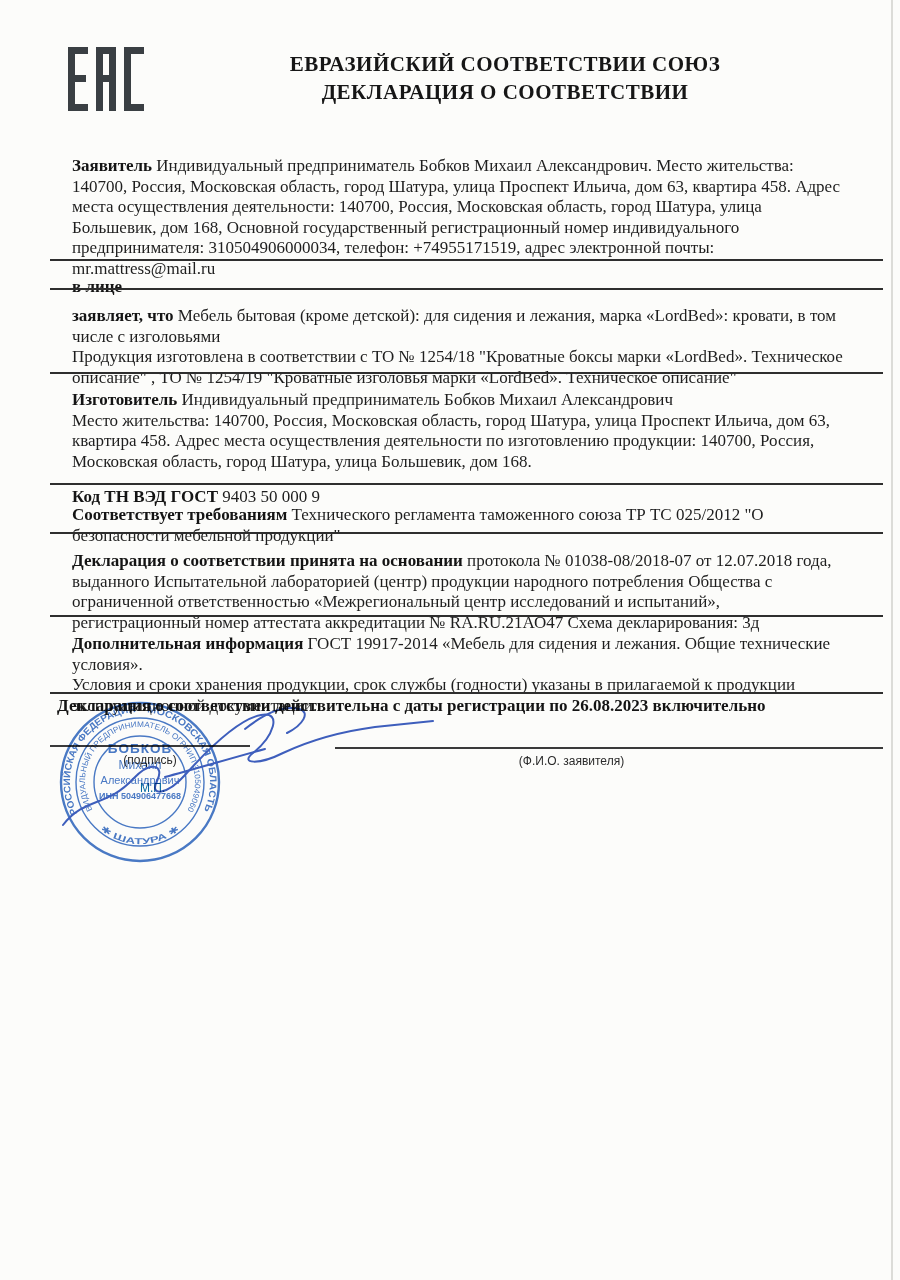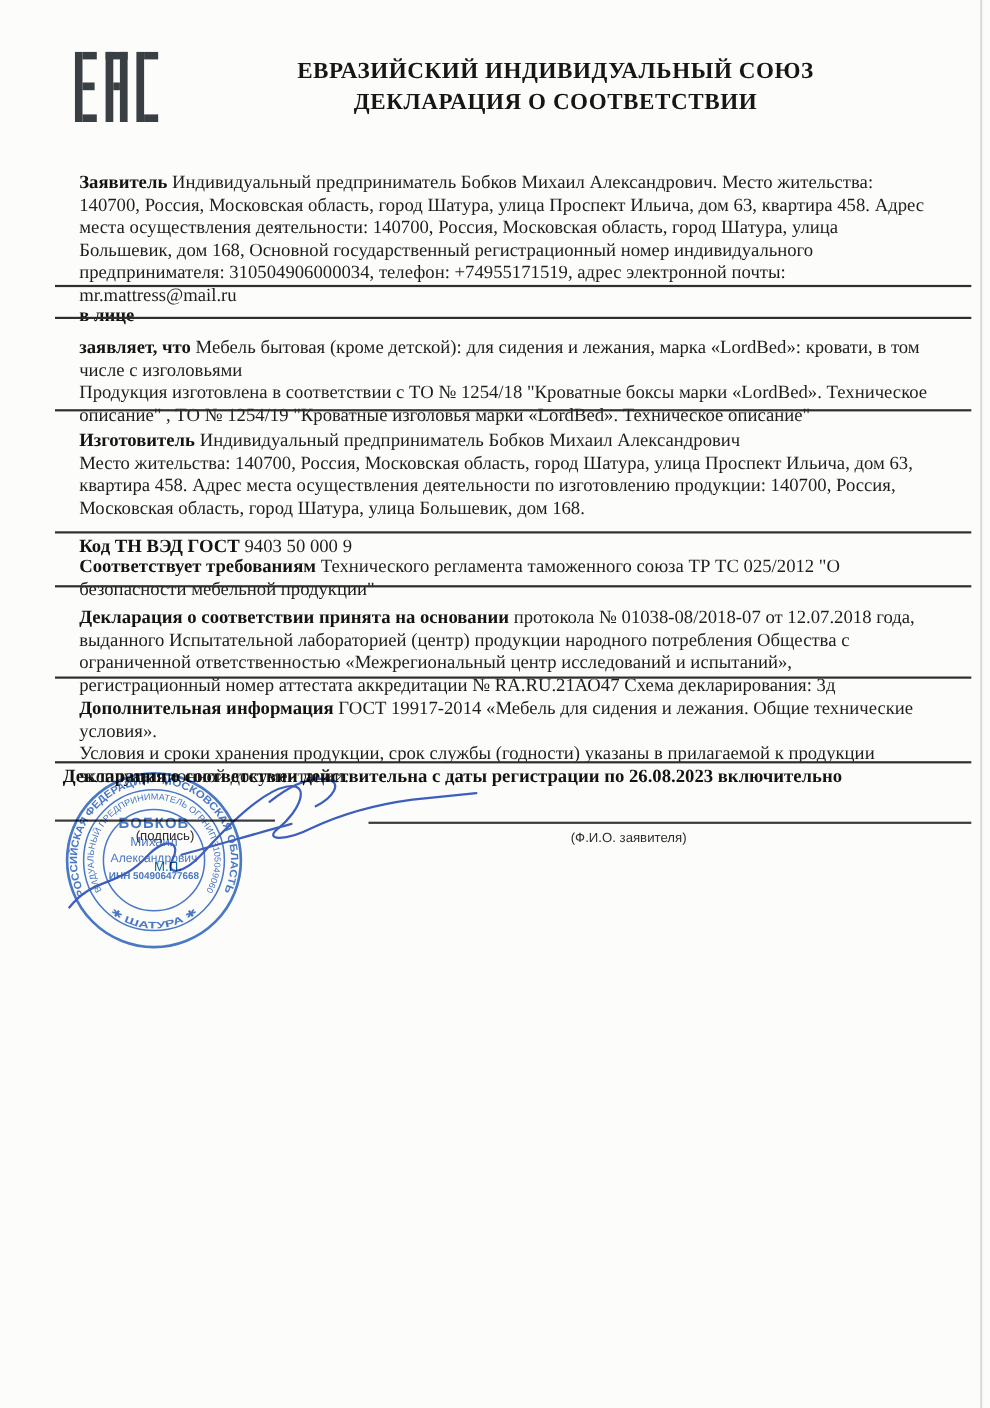--- a/index.html
+++ b/index.html
@@ -56,21 +56,21 @@
       <rect x="28" y="0" width="20" height="7"></rect>
       <rect x="35" y="28" width="6" height="7"></rect>
 
       <rect x="56" y="0" width="7" height="64"></rect>
       <rect x="63" y="0" width="13" height="7"></rect>
       <rect x="63" y="57" width="13" height="7"></rect>
     </g>
   </svg>
 
   <div class="title">
-    <div>ЕВРАЗИЙСКИЙ ИНДИВИДУАЛЬНЫЙ СОЮЗ</div>
+    <div>ЕВРАЗИЙСКИЙ СООТВЕТСТВИИ СОЮЗ</div>
     <div>ДЕКЛАРАЦИЯ О СООТВЕТСТВИИ</div>
   </div>
 
   <div class="sec" style="top:141px;">
     <p class="para">
       <b>Заявитель</b>
       <span>Индивидуальный предприниматель Бобков Михаил Александрович. Место жительства: 140700, Россия, Московская область, город Шатура, улица Проспект Ильича, дом 63, квартира 458. Адрес места осуществления деятельности: 140700, Россия, Московская область, город Шатура, улица Большевик, дом 168, Основной государственный регистрационный номер индивидуального предпринимателя: 310504906000034, телефон: +74955171519, адрес электронной почты:</span>
       <span class="block">mr.mattress@mail.ru</span>
     </p>
   </div>

